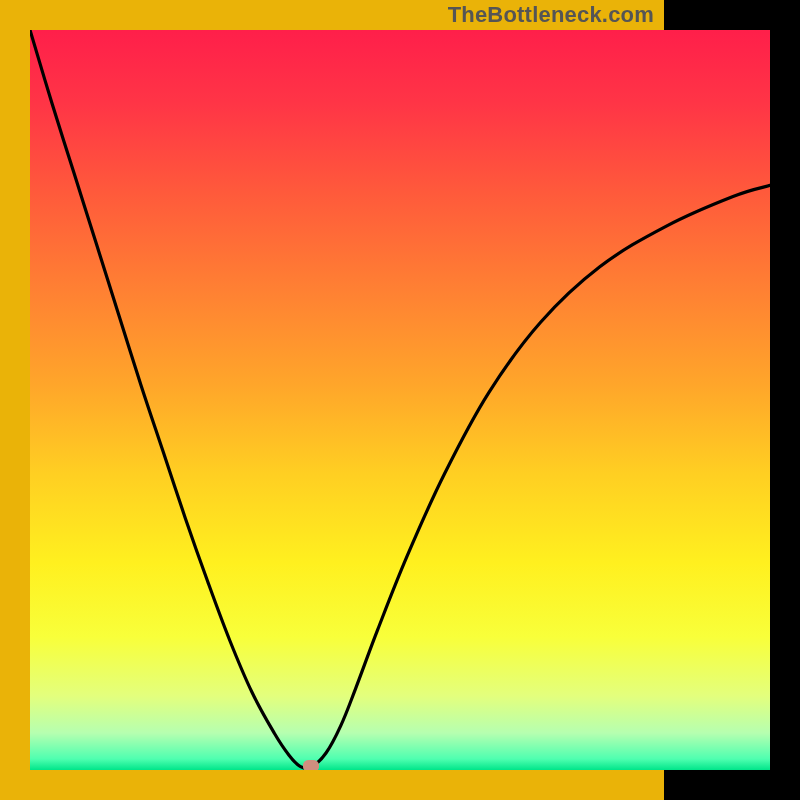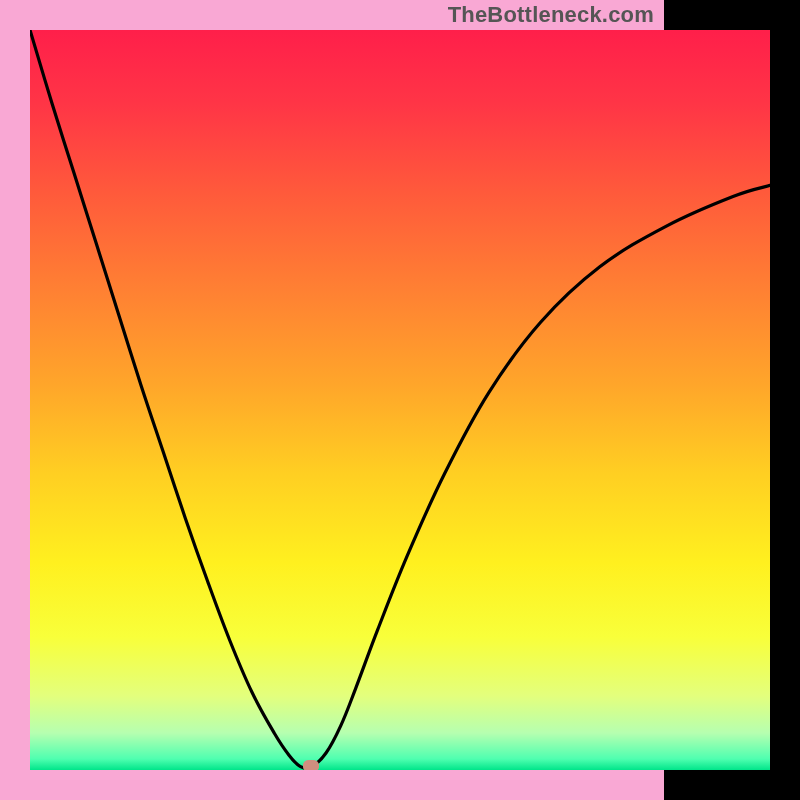--- a/index.html
+++ b/index.html
@@ -8,21 +8,21 @@
     width: 800px;
     height: 800px;
     overflow: hidden;
     background: #000;
     font-family: Arial, Helvetica, sans-serif;
   }
   .frame {
     position: relative;
     width: 664px;
     height: 800px;
-    background: #f9a8d4;
+    background: #eab308;
   }
   .watermark {
     position: absolute;
     top: 2px;
     right: 10px;
     color: #555;
     font-size: 22px;
     font-weight: 600;
     letter-spacing: 0.2px;
     z-index: 10;

